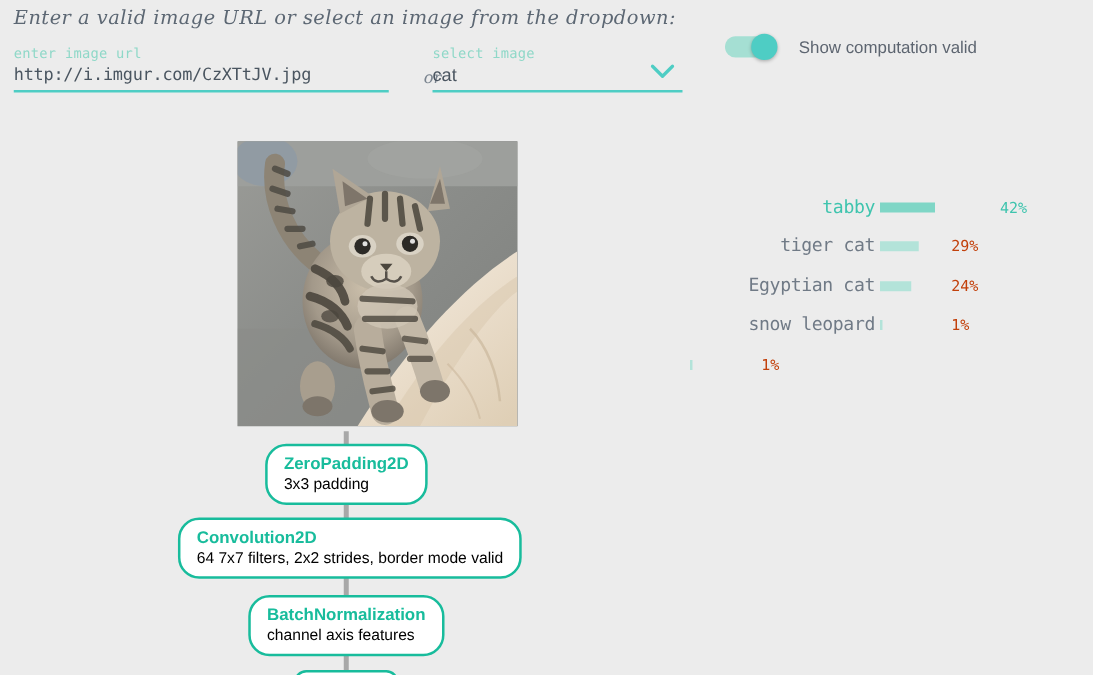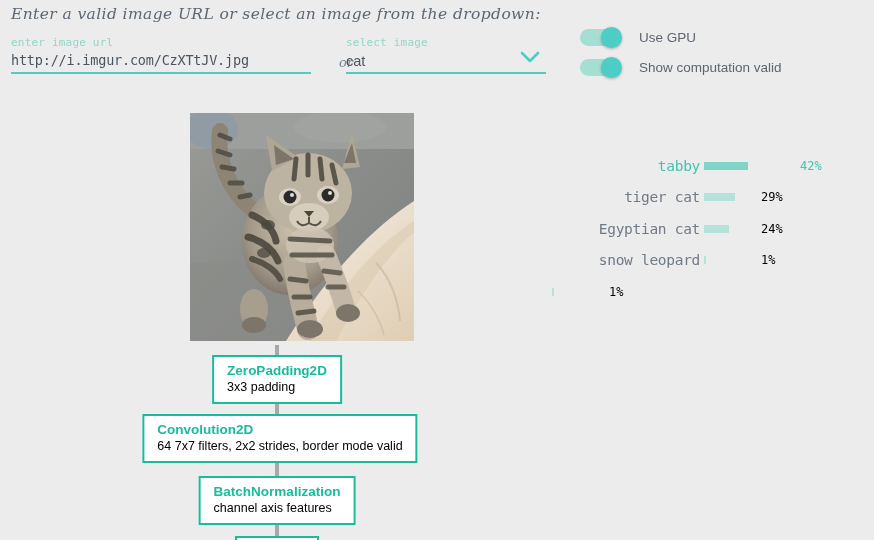--- a/index.html
+++ b/index.html
@@ -181,21 +181,21 @@
     background: #b3e3d9;
     min-width: 2px;
   }
   .pred-row.top .pred-bar {
     background: #7fd6c6;
   }
   .pred-pct {
     margin-left: 5px;
     font-family: "DejaVu Sans Mono", monospace;
     font-size: 12px;
-    color: #000000;
+    color: #c2410c;
     white-space: nowrap;
   }
   .pred-row.top .pred-pct { color: #3fc4ae; margin-left: 44px; }
 
   
   #graph {
     position: absolute;
     left: 0;
     top: 345px;
     width: 560px;
@@ -204,21 +204,21 @@
   .connector {
     position: absolute;
     width: 4px;
     background: #a8a8a8;
     left: 275px;
   }
   .layer-box {
     position: absolute;
     box-sizing: border-box;
     border: 2px solid #18bc9c;
-    border-radius: 0;
+    border-radius: 17px;
     background: #ffffff;
     padding: 5px 13px 7px 13px;
   }
   .layer-title {
     font-size: 13.5px;
     font-weight: bold;
     color: #18bc9c;
     line-height: 17px;
     white-space: nowrap;
   }
@@ -251,27 +251,20 @@
 
   <div class="field-underline" style="left:346px; top:36px; width:200px;"></div>
 </div>
 
 <svg id="chevron" viewBox="0 0 20 14">
   <path d="M2 3 L10 11 L18 3" fill="none" stroke="#4ecdc4" stroke-width="2.6" stroke-linecap="round" stroke-linejoin="round"></path>
 </svg>
 
 <div id="toggles">
 
-  <div class="toggle-row">
-    <span class="switch">
-      <span class="track"></span>
-      <span class="knob"></span>
-    </span>
-    <span class="toggle-label">Use GPU</span>
-  </div>
 
   <div class="toggle-row">
     <span class="switch">
       <span class="track"></span>
       <span class="knob"></span>
     </span>
     <span class="toggle-label">Show computation valid</span>
   </div>
 </div>
 

